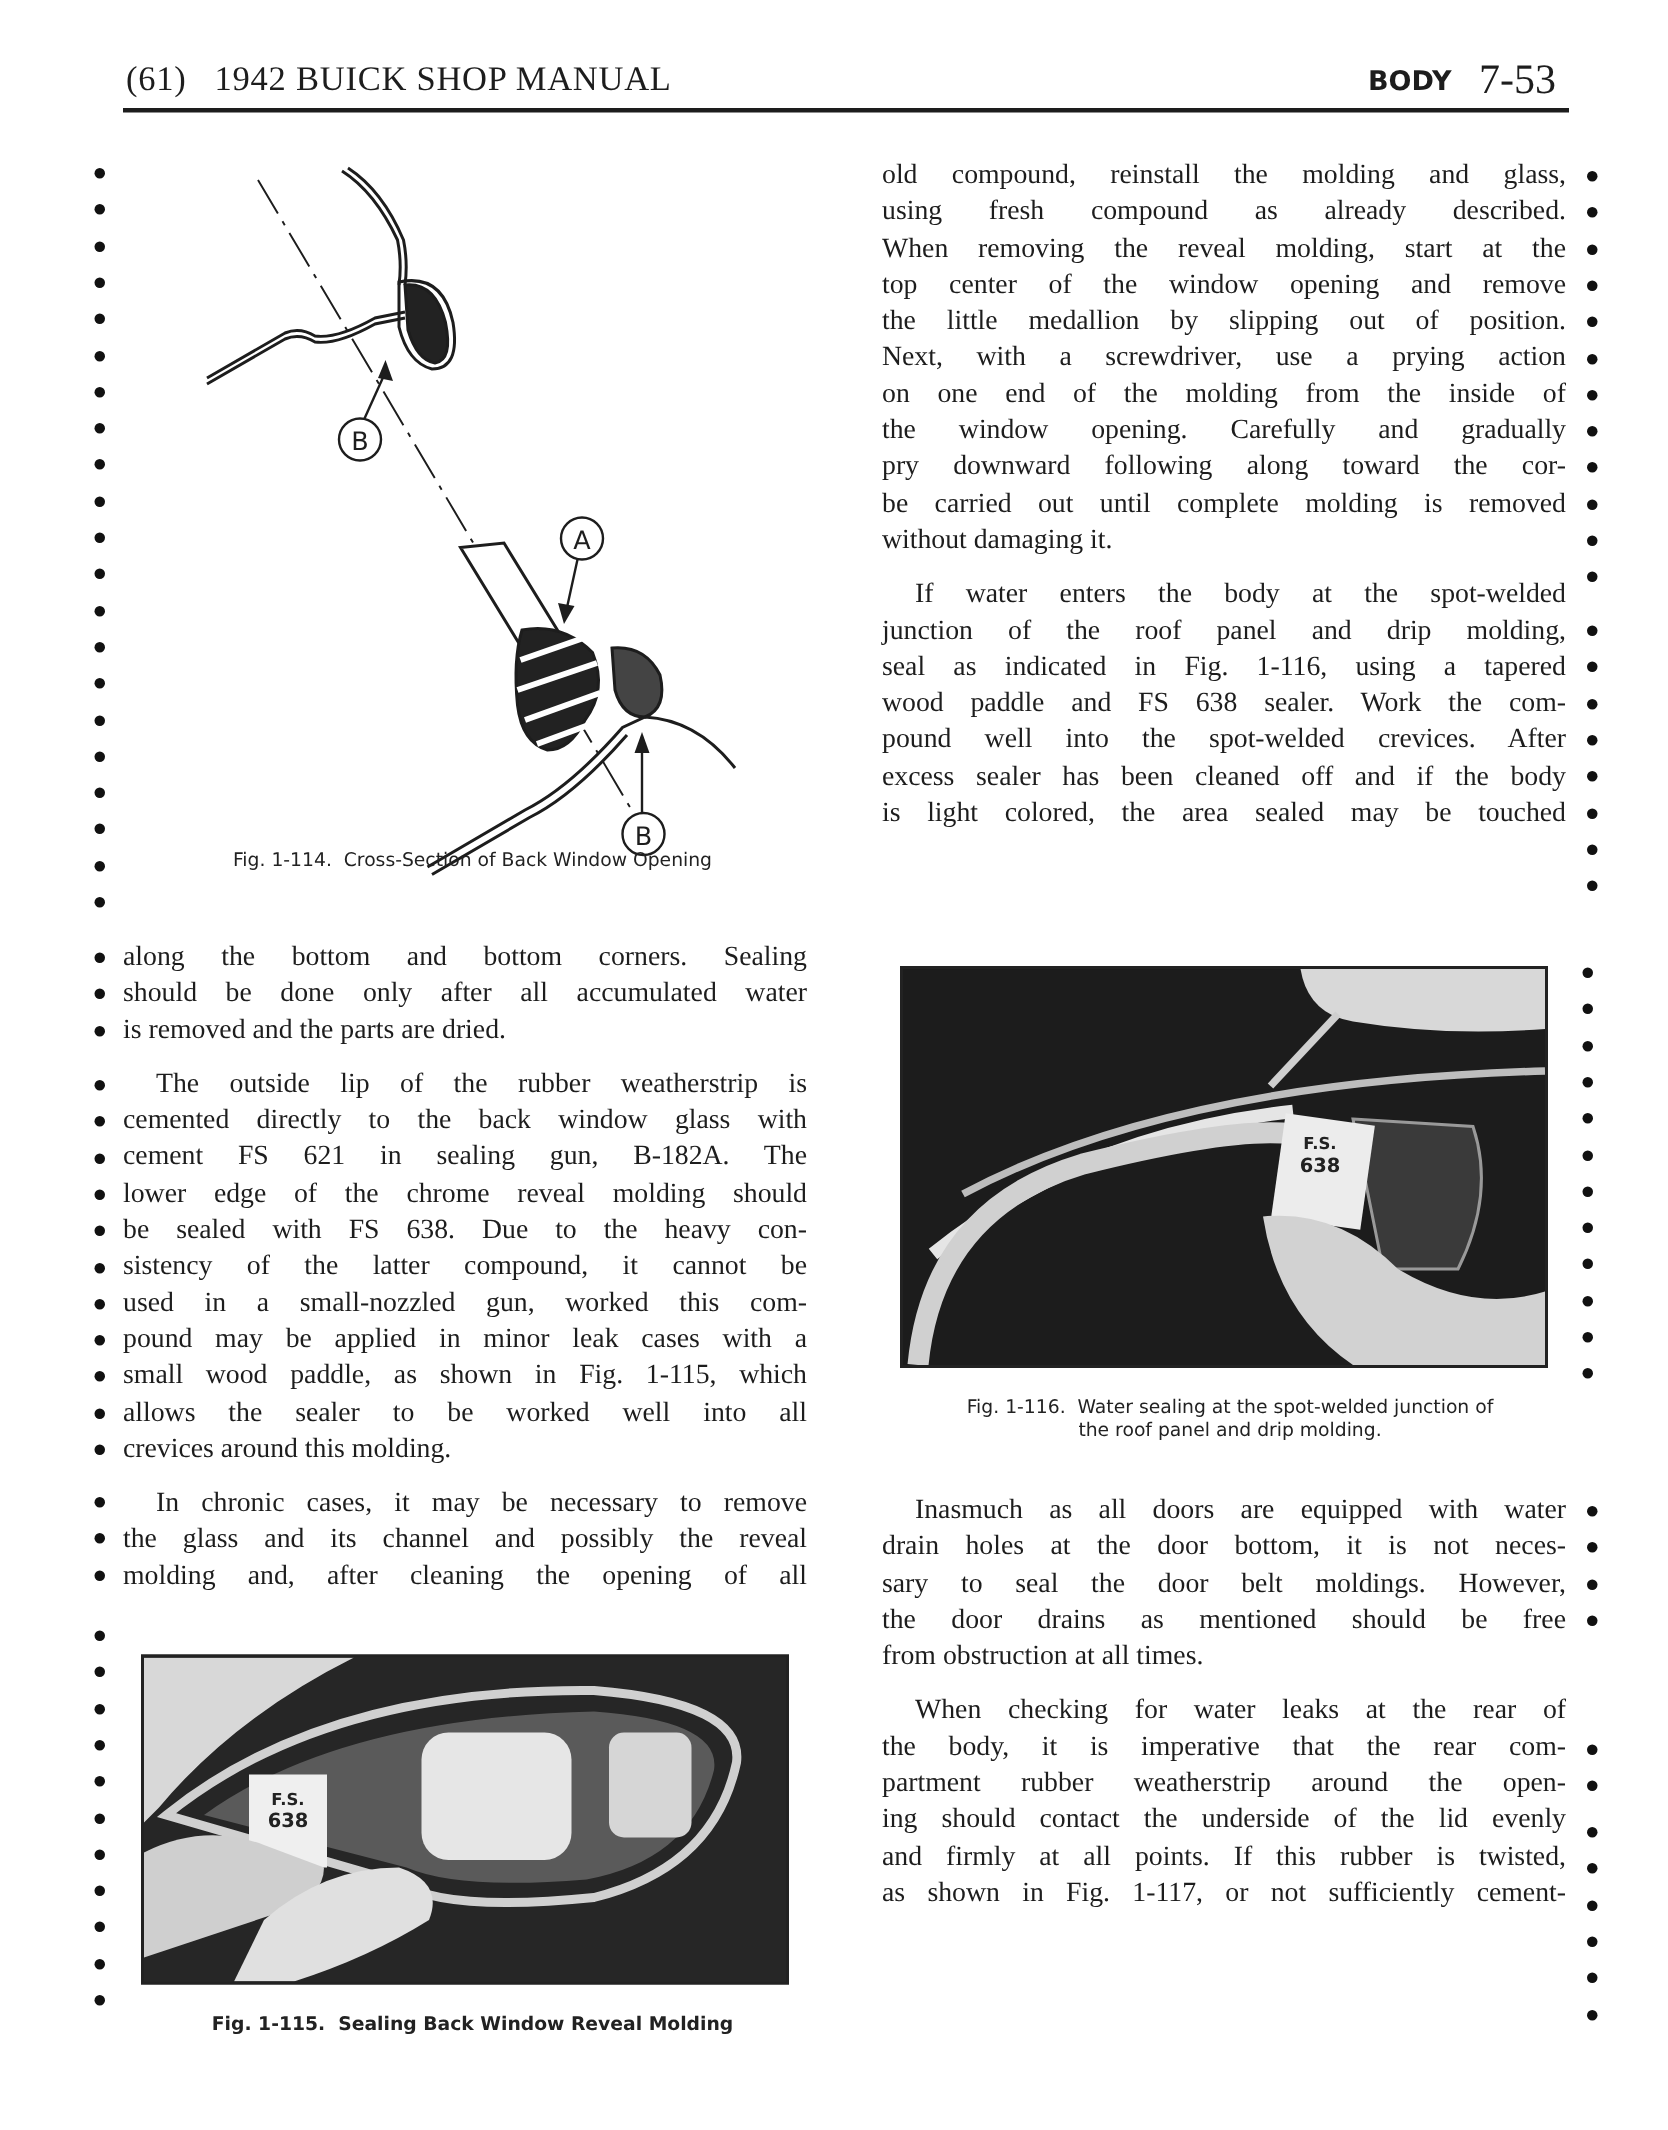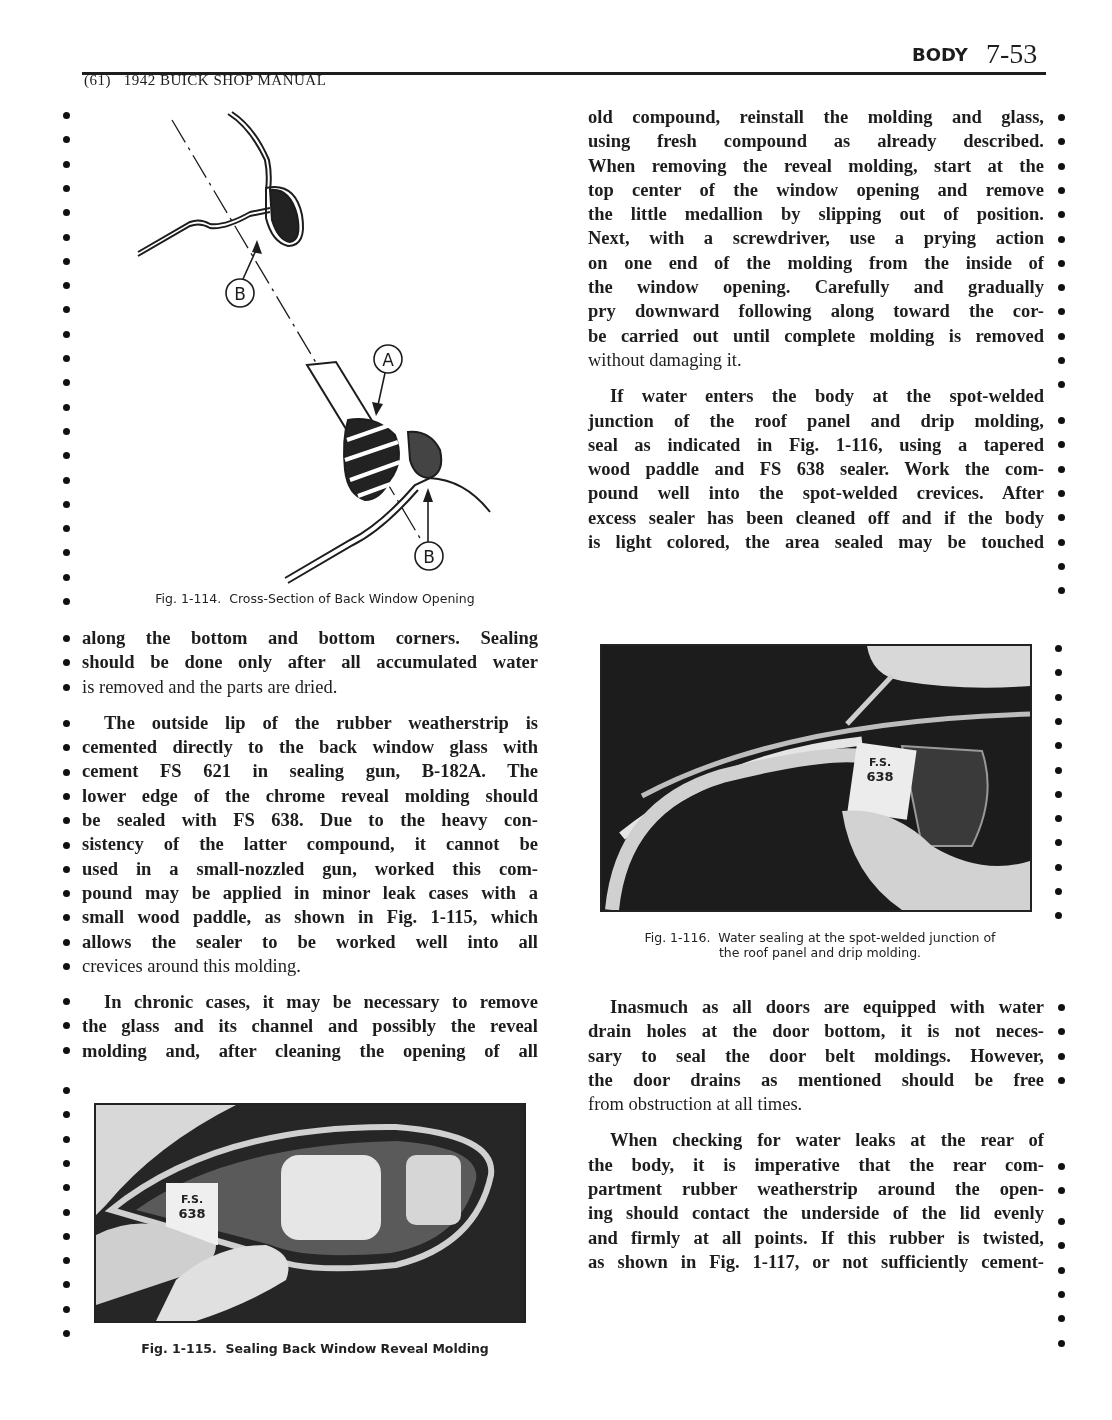--- a/index.html
+++ b/index.html
@@ -1,23 +1,23 @@
 <!DOCTYPE html>
 <html><head>
 <meta charset="utf-8">
 <style>
   html, body { margin:0; padding:0; background:#ffffff; }
   body { width:1112px; height:1420px; position:relative; overflow:hidden; color:#1d1d1d; font-family:"DejaVu Serif", serif; }
-  .hdr-left { position:absolute; left:84px; top:40px; font-size:15px; letter-spacing:0.5px; font-family:"Liberation Serif", serif;margin-top:32px; }
+  .hdr-left { position:absolute; left:84px; top:40px; font-size:23px; letter-spacing:0.5px; font-family:"Liberation Serif", serif; }
   .hdr-body { position:absolute; left:912px; top:44px; font-size:18px; font-weight:bold; font-family:"DejaVu Sans", sans-serif; }
   .hdr-num { position:absolute; left:986px; top:38px; font-size:28px; font-family:"Liberation Serif", serif; }
   .hdr-rule { position:absolute; left:82px; top:72px; width:964px; height:3px; background:#1d1d1d; }
   .col { position:absolute; font-family:"Liberation Serif", serif; font-size:18.5px; line-height:24.3px; }
   .col p { margin:0; }
-  .just { text-align:justify; text-align-last:justify;font-weight:bold; }
+  .just { text-align:justify; text-align-last:justify; }
   .last { text-align:center; text-align-last:left; }
   .indent { text-indent:22px; }
   .caption { position:absolute; font-family:"DejaVu Sans", sans-serif; font-size:12.5px; text-align:center; color:#222; }
   .dot { position:absolute; width:7px; height:7px; border-radius:50%; background:#111; }
   .heading { font-family:"DejaVu Sans", sans-serif; font-weight:bold; font-size:17px; line-height:24px; }
   .photo { position:absolute; border:2px solid #222; overflow:hidden; }
 </style>
 </head>
 <body>
 
@@ -62,21 +62,21 @@
     <path d="M285 273 L278 305" stroke="#1d1d1d" stroke-width="1.6" fill="none"></path>
     <path d="M276 316 L272 302 L283 304 Z" fill="#1d1d1d"></path>
   </g>
   <g>
     <circle cx="329" cy="456" r="14" fill="#fff" stroke="#1d1d1d" stroke-width="1.6"></circle>
     <text x="329" y="463" text-anchor="middle" font-family="DejaVu Sans, sans-serif" font-size="17" fill="#1d1d1d">B</text>
     <path d="M328 442 L328 400" stroke="#1d1d1d" stroke-width="1.6" fill="none"></path>
     <path d="M328 388 L323 402 L333 402 Z" fill="#1d1d1d"></path>
   </g>
 </svg>
-<div class="caption" style="left:100px;top:591px;width:430px;white-space:pre;">Fig. 1-114.  Cross-Section of Back Window Opening</div>
+<div class="caption" style="left:100px;top:565px;width:430px;white-space:pre;">Fig. 1-114.  Cross-Section of Back Window Opening</div>
 
 <div class="col" style="left:82px;top:626px;width:456px;">
   <p>
     <span class="just" style="display:block">along the bottom and bottom corners.  Sealing</span>
     <span class="just" style="display:block">should be done only after all accumulated water</span>
     <span class="last" style="display:block">is removed and the parts are dried.</span>
   </p>
   <p style="margin-top:12px;">
     <span class="just indent" style="display:block">The outside lip of the rubber weatherstrip is</span>
     <span class="just" style="display:block">cemented directly to the back window glass with</span>

